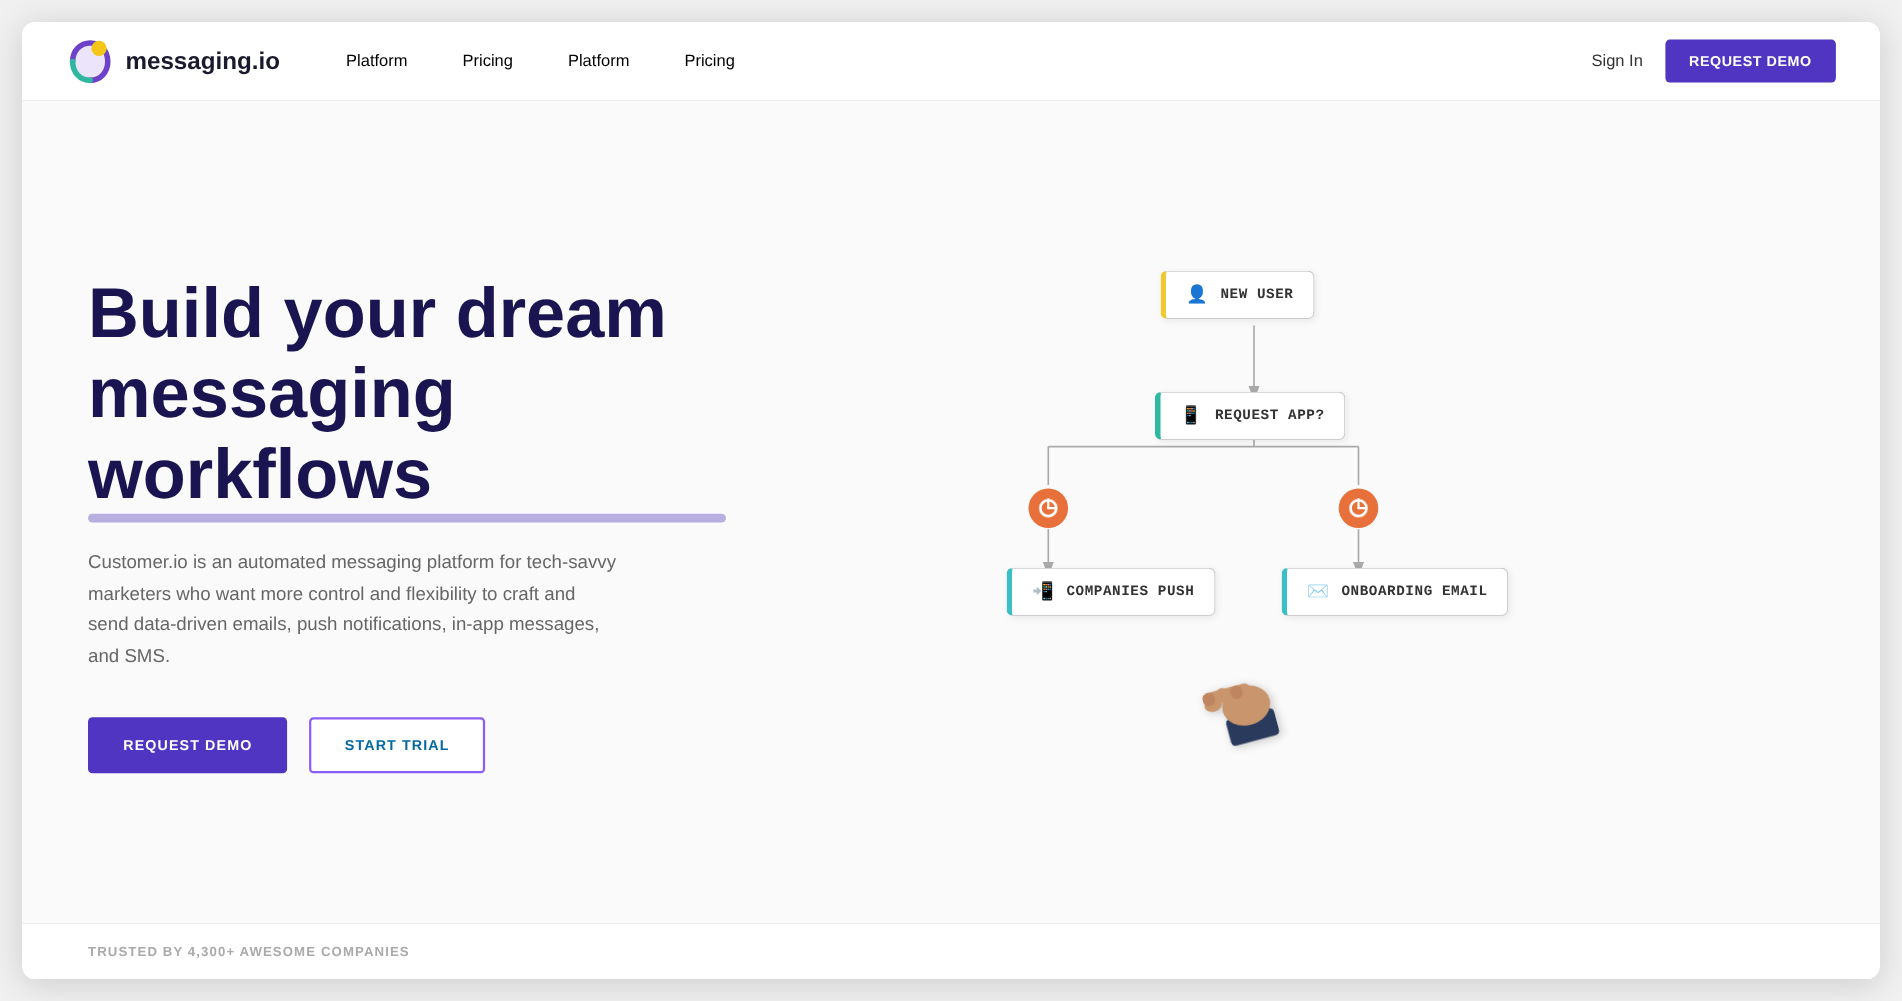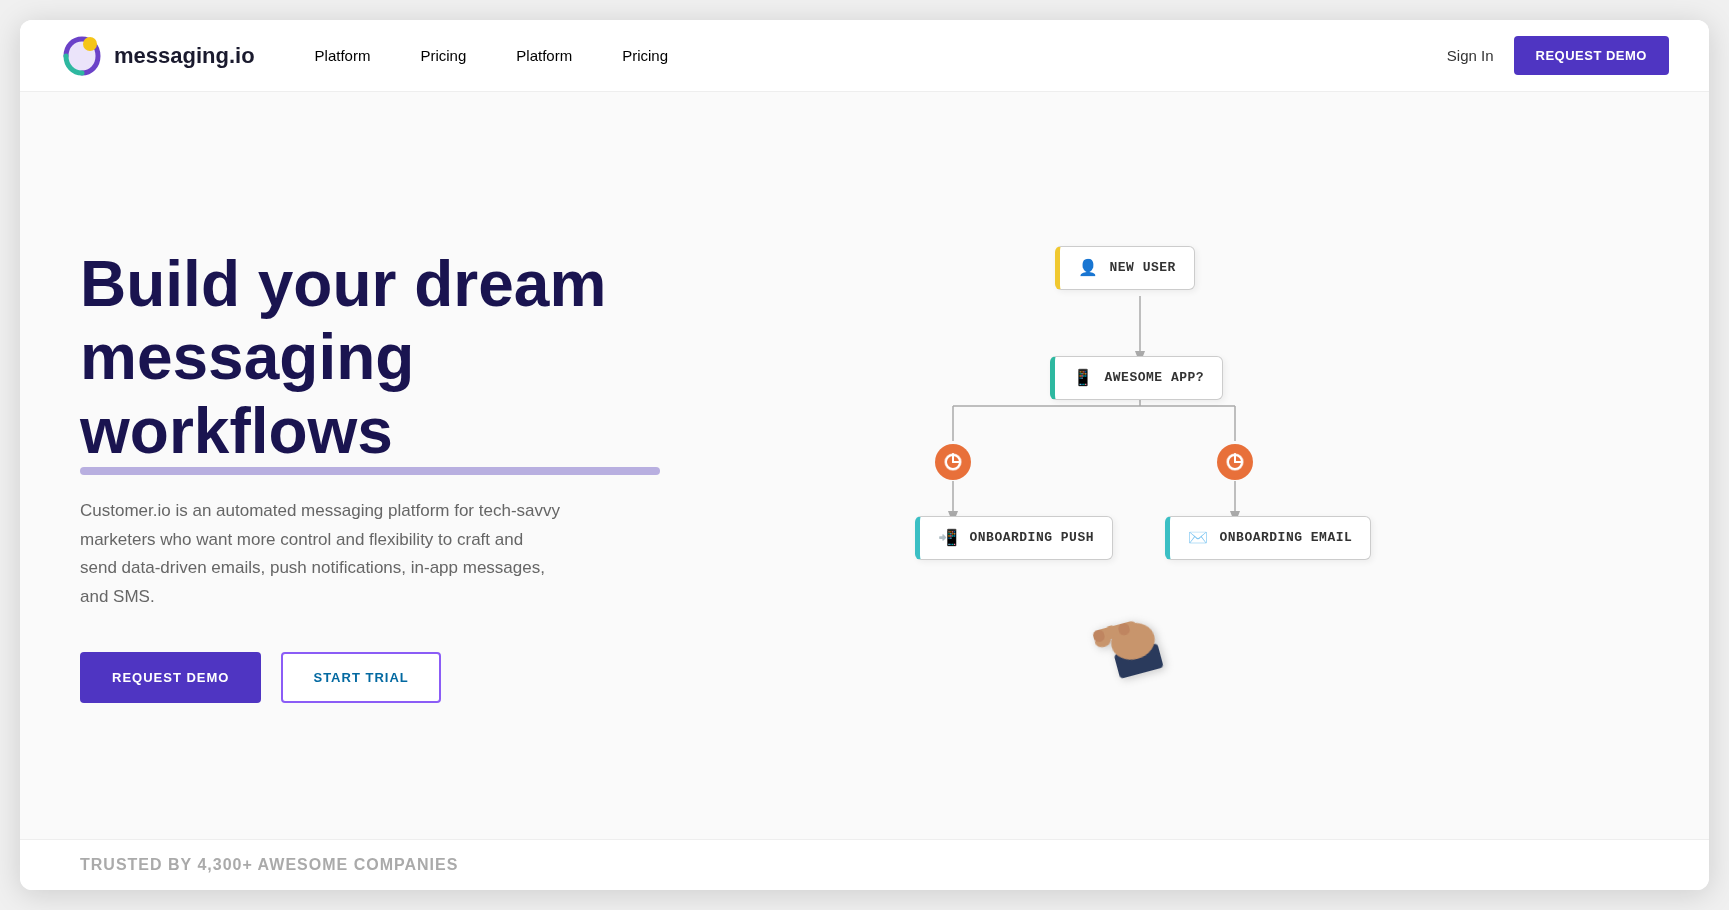--- a/index.html
+++ b/index.html
@@ -296,21 +296,21 @@
 
     
     .trusted-bar {
       background: #fff;
       border-top: 1px solid #eee;
       padding: 16px 60px;
       flex-shrink: 0;
     }
 
     .trusted-text {
-      font-size: 16px;
+      font-size: 12px;
       font-weight: 700;
       letter-spacing: 1px;
       color: #aaa;
       text-transform: uppercase;
     }
   </style>
 </head>
 <body>
 
 <div class="browser-frame">
@@ -381,21 +381,21 @@
           <line x1="245" y1="170" x2="245" y2="190" stroke="#aaa" stroke-width="1.5"></line>
         </svg>
 
         <div class="wf-node new-user">
           <div class="node-icon">👤</div>
           <span>NEW USER</span>
         </div>
 
         <div class="wf-node mobile-app">
           <div class="node-icon">📱</div>
-          <span>AWESOME APP?</span>
+          <span>REQUEST APP?</span>
         </div>
 
         <div class="wf-timer left-timer" style="position:absolute; top:228px; left:40px;">
           <svg width="36" height="36" viewBox="0 0 36 36">
             <circle cx="18" cy="18" r="16" fill="#e8703a"></circle>
             <circle cx="18" cy="18" r="8" fill="none" stroke="rgba(255,255,255,0.6)" stroke-width="1.5"></circle>
             <line x1="18" y1="10" x2="18" y2="18" stroke="white" stroke-width="2" stroke-linecap="round"></line>
             <line x1="18" y1="18" x2="24" y2="18" stroke="white" stroke-width="2" stroke-linecap="round"></line>
           </svg>
         </div>
@@ -404,21 +404,21 @@
           <svg width="36" height="36" viewBox="0 0 36 36">
             <circle cx="18" cy="18" r="16" fill="#e8703a"></circle>
             <circle cx="18" cy="18" r="8" fill="none" stroke="rgba(255,255,255,0.6)" stroke-width="1.5"></circle>
             <line x1="18" y1="10" x2="18" y2="18" stroke="white" stroke-width="2" stroke-linecap="round"></line>
             <line x1="18" y1="18" x2="24" y2="18" stroke="white" stroke-width="2" stroke-linecap="round"></line>
           </svg>
         </div>
 
         <div class="wf-node onboarding-push">
           <div class="node-icon">📲</div>
-          <span>ONBOARDING PUSH</span>
+          <span>COMPANIES PUSH</span>
         </div>
 
         <div class="wf-node onboarding-email">
           <div class="node-icon">✉️</div>
           <span>ONBOARDING EMAIL</span>
         </div>
 
         <div class="hand-cursor" style="position:absolute; bottom:20px; left:190px; font-size:70px; transform:rotate(-15deg);">
           
           <svg width="90" height="100" viewBox="0 0 90 100" fill="none">

